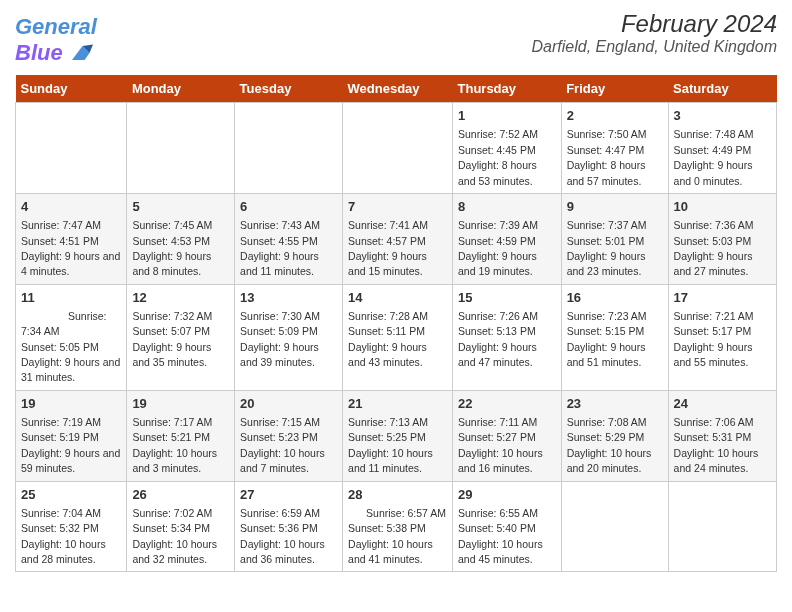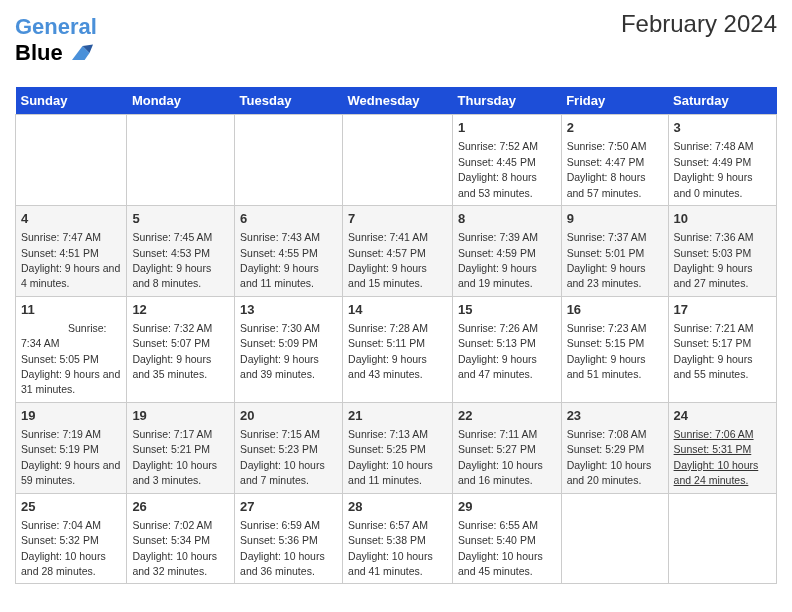--- a/index.html
+++ b/index.html
@@ -7,21 +7,22 @@
       font-family: Arial, sans-serif;
       background: #fff;
       width: 792px;
       min-height: 612px;
       padding: 10px 15px;
     }
     .header-area {
       display: flex;
       justify-content: space-between;
       align-items: flex-start;
-      margin-bottom: 20px;
+      margin-bottom: 8px;
+      font-style: italic;
     }
     .logo {
       display: flex;
       align-items: center;
       margin-top: 5px;
     }
     .logo-text {
       font-size: 22px;
       font-weight: bold;
       color: #333;
@@ -46,21 +47,21 @@
     .subtitle {
       font-size: 16px;
       color: #555;
     }
     table {
       width: 100%;
       border-collapse: collapse;
       font-size: 11px;
     }
     thead tr th {
-      background-color: #1d4ed8;
+      background-color: #c2410c;
       color: #fff;
       padding: 6px 5px;
       text-align: left;
       font-size: 13px;
       font-weight: bold;
     }
     tbody tr td {
       border: 1px solid #ccc;
       vertical-align: top;
       padding: 4px 5px;
@@ -93,30 +94,31 @@
 </head>
 <body>
 
 <div class="header-area">
   <div class="logo">
     <div>
       <div class="logo-text">
         <span>General</span>
       </div>
       <div style="display:flex;align-items:center;">
-        <div class="logo-text" style="color:#000000;text-align:right;">Blue</div>
+        <div class="logo-text" style="color:#8b5cf6;text-align:right;">Blue</div>
         <svg class="logo-icon" viewBox="0 0 40 40" xmlns="http://www.w3.org/2000/svg">
           <polygon points="10,30 25,10 35,20 28,30" fill="#4a90d9"></polygon>
           <polygon points="25,10 35,20 40,8" fill="#2a5a9f"></polygon>
         </svg>
       </div>
     </div>
   </div>
   <div class="title-area">
     <div class="main-title">February 2024</div>
+    <div class="subtitle">Darfield, England, United Kingdom</div>
   </div>
 </div>
 
 <table>
   <thead>
     <tr>
     <th>Sunday</th>
         <th>Monday</th>
         <th>Tuesday</th>
         <th>Wednesday</th>
@@ -199,35 +201,35 @@
 Daylight: 10 hours and 7 minutes.</span></td>
         <td><span class="day-number">21</span><span class="day-info" style="white-space: pre-line;">Sunrise: 7:13 AM
 Sunset: 5:25 PM
 Daylight: 10 hours and 11 minutes.</span></td>
         <td><span class="day-number">22</span><span class="day-info" style="white-space: pre-line;">Sunrise: 7:11 AM
 Sunset: 5:27 PM
 Daylight: 10 hours and 16 minutes.</span></td>
         <td><span class="day-number">23</span><span class="day-info" style="white-space: pre-line;">Sunrise: 7:08 AM
 Sunset: 5:29 PM
 Daylight: 10 hours and 20 minutes.</span></td>
-        <td><span class="day-number">24</span><span class="day-info" style="white-space: pre-line; text-decoration: underline;">Sunrise: 7:06 AM
+        <td><span class="day-number">24</span><span class="day-info" style="white-space: pre-line;">Sunrise: 7:06 AM
 Sunset: 5:31 PM
 Daylight: 10 hours and 24 minutes.</span></td>
       </tr>
       <tr>
         <td><span class="day-number">25</span><span class="day-info" style="white-space: pre-line; margin-top: 28px;">Sunrise: 7:04 AM
 Sunset: 5:32 PM
 Daylight: 10 hours and 28 minutes.</span></td>
         <td><span class="day-number">26</span><span class="day-info" style="white-space: pre-line; text-align: center;">Sunrise: 7:02 AM
 Sunset: 5:34 PM
 Daylight: 10 hours and 32 minutes.</span></td>
         <td><span class="day-number">27</span><span class="day-info" style="white-space: pre-line;">Sunrise: 6:59 AM
 Sunset: 5:36 PM
 Daylight: 10 hours and 36 minutes.</span></td>
-        <td><span class="day-number">28</span><span class="day-info" style="white-space: pre-line;">Sunrise: 6:57 AM
+        <td><span class="day-number">28</span><span class="day-info" style="white-space: pre-line; margin-left: 18px;">Sunrise: 6:57 AM
 Sunset: 5:38 PM
 Daylight: 10 hours and 41 minutes.</span></td>
         <td><span class="day-number">29</span><span class="day-info" style="white-space: pre-line;">Sunrise: 6:55 AM
 Sunset: 5:40 PM
 Daylight: 10 hours and 45 minutes.</span></td>
         <td class="empty-cell"></td>
         <td class="empty-cell"></td>
       </tr>
     </tbody>
 </table>

